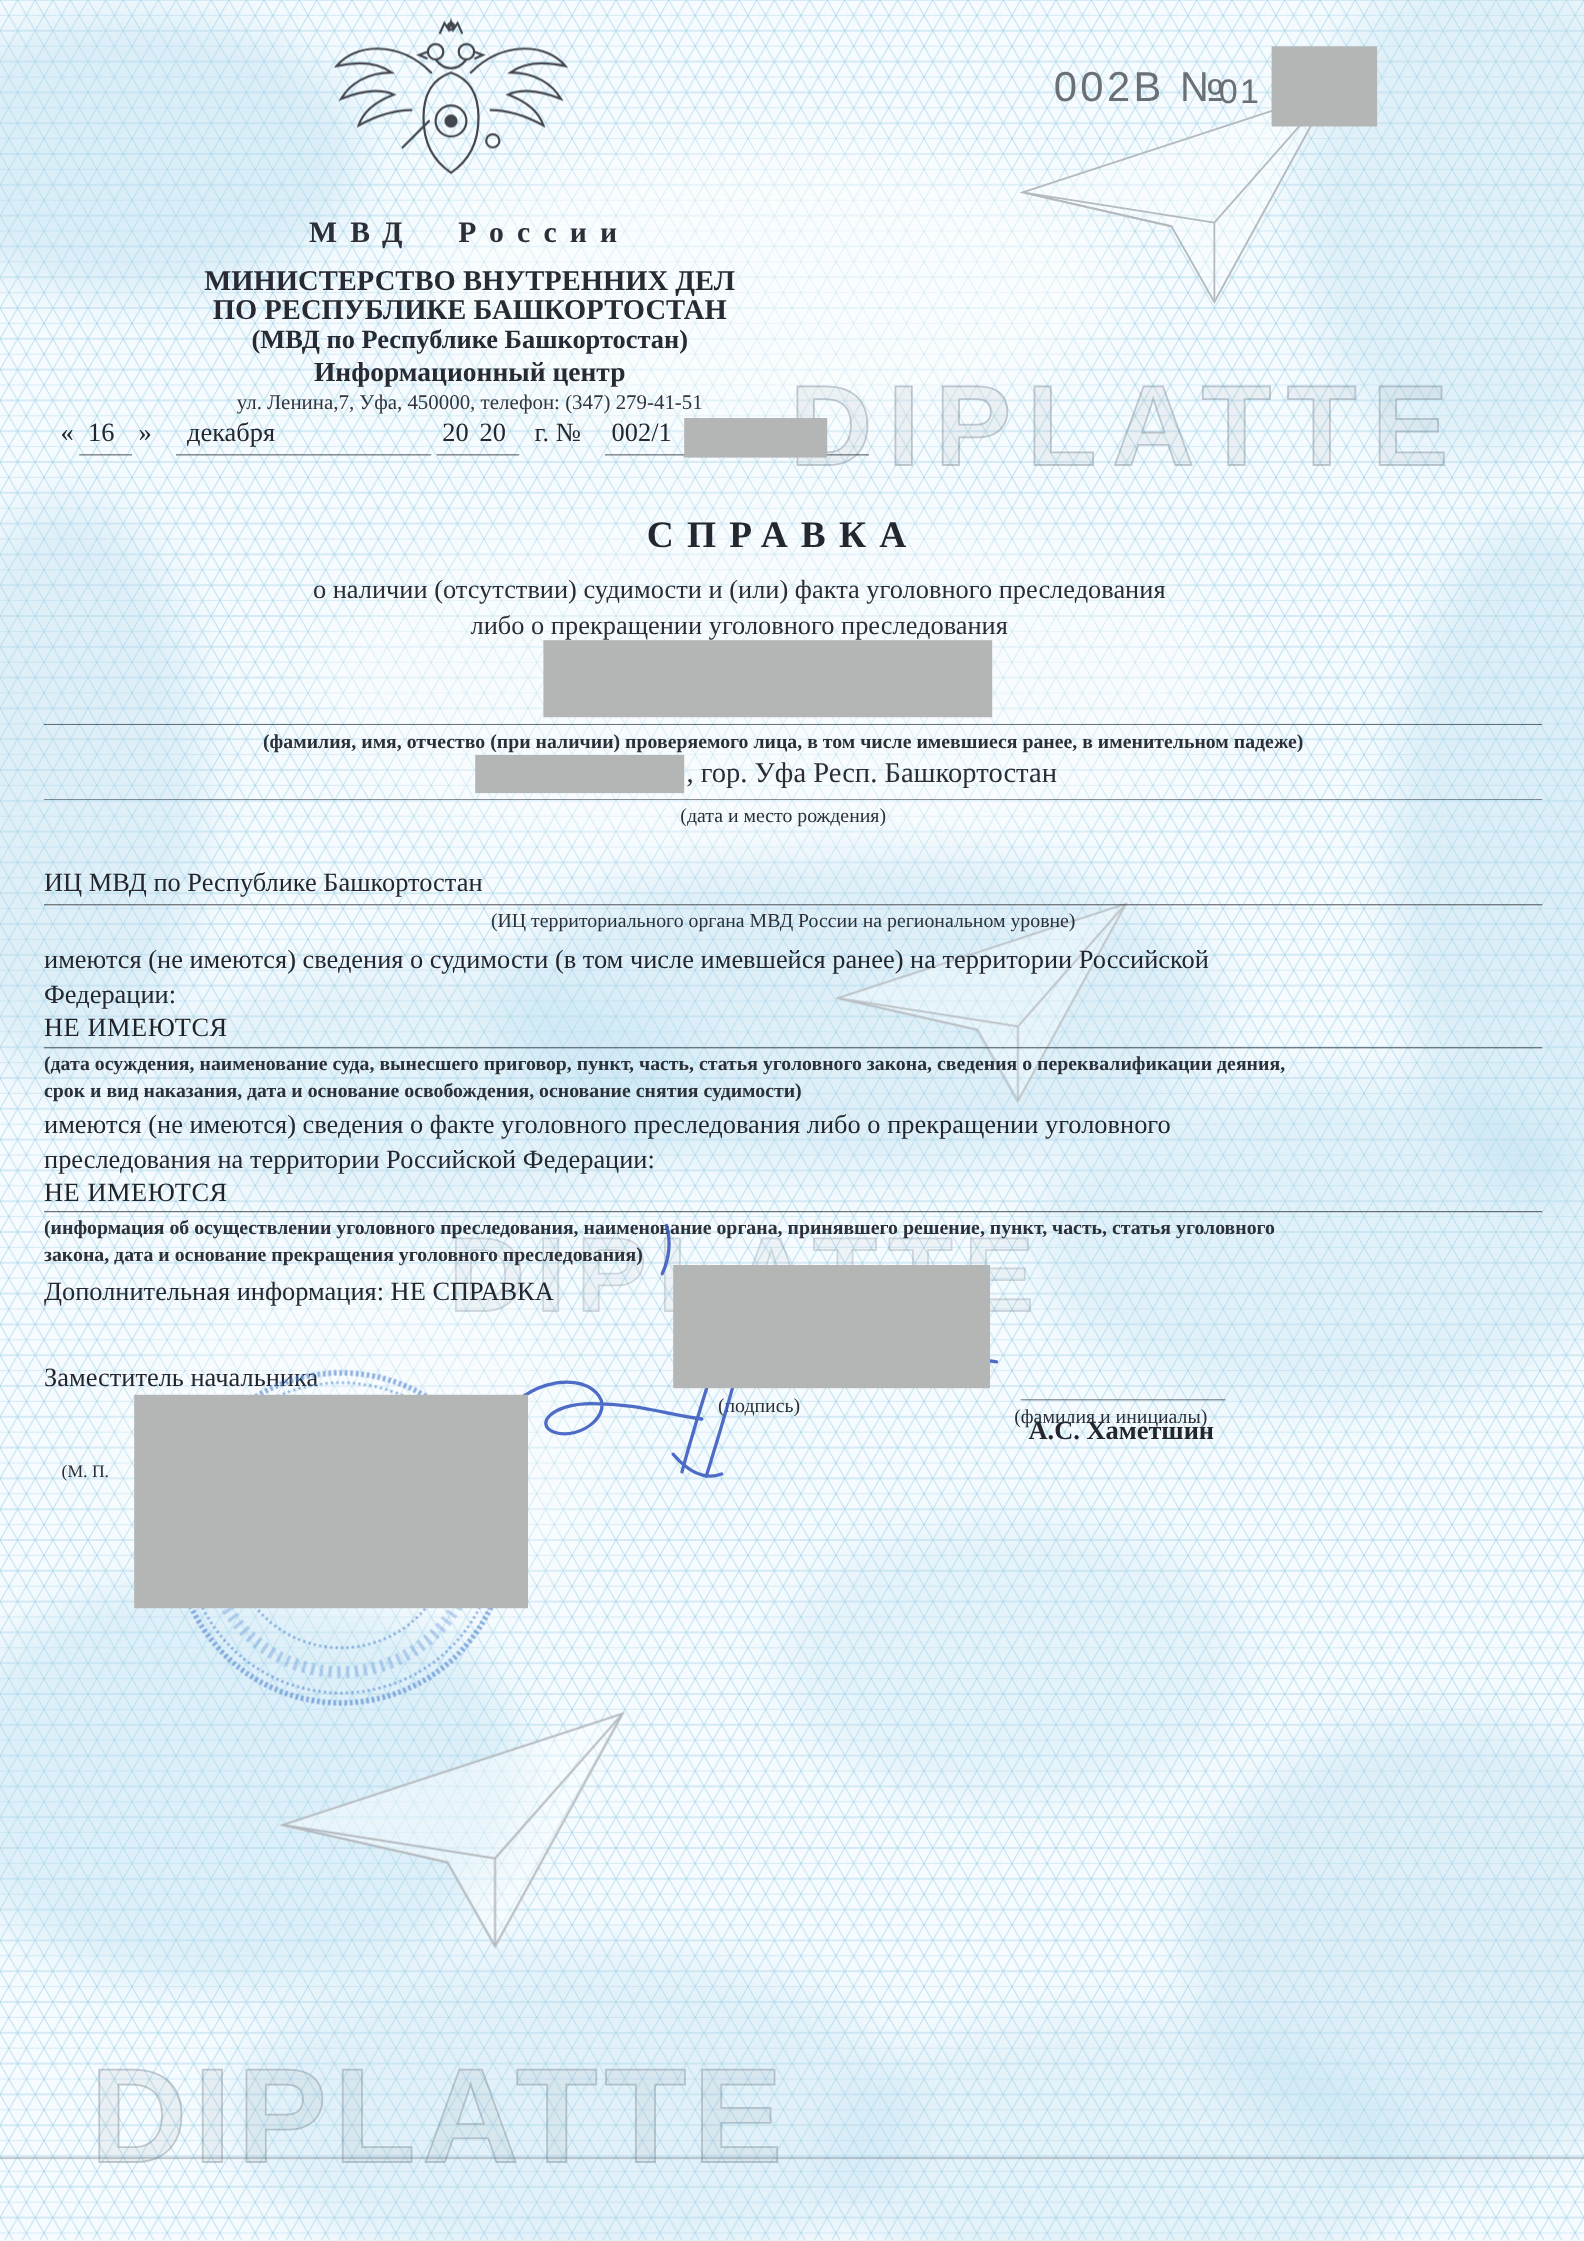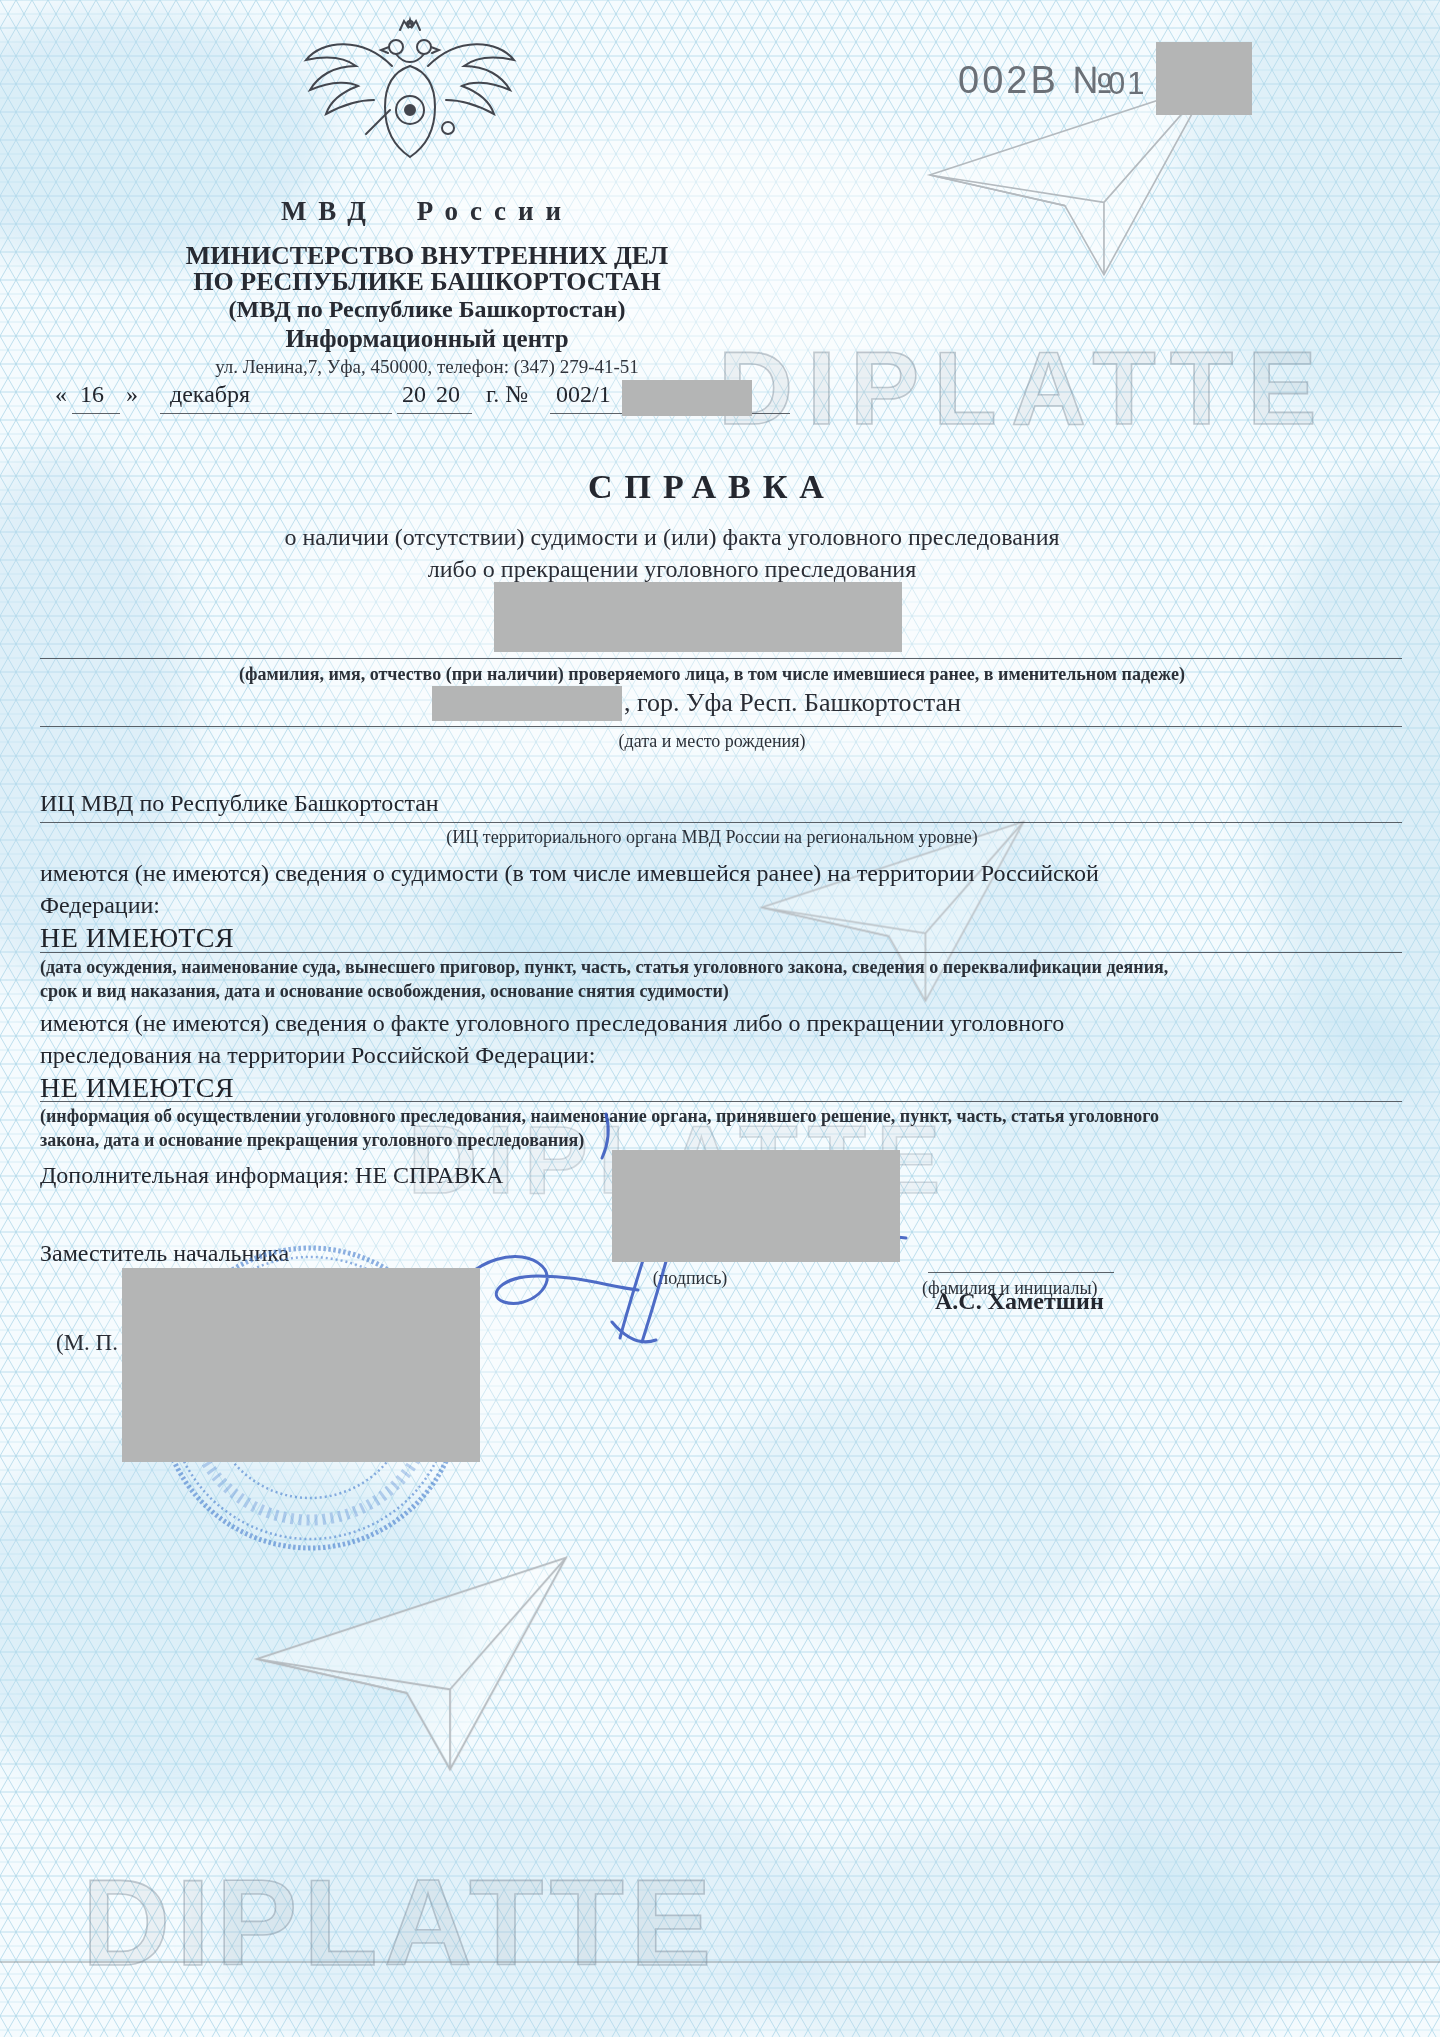--- a/index.html
+++ b/index.html
@@ -8,21 +8,21 @@
   .abs{position:absolute;}
   .bgsvg{position:absolute;left:0;top:0;z-index:0;}
   .wm{position:absolute;z-index:1;font-family:"Liberation Sans",sans-serif;font-weight:700;
       color:rgba(128,142,152,0.10);-webkit-text-stroke:1.6px rgba(118,134,148,0.42);
       white-space:nowrap;line-height:1;}
   .txt{position:absolute;z-index:2;white-space:nowrap;}
   .uline{position:absolute;z-index:2;height:0;border-top:1.6px solid #42464d;opacity:.85;}
   .cap{font-size:18px;color:#2b3038;}
   .capb{font-weight:700;}
   .body24{font-size:24px;color:#23262e;}
-  .result{font-size:28px;color:#1f2229;letter-spacing:.5px;}
+  .result{font-size:24px;color:#1f2229;letter-spacing:.5px;}
   .hdr{position:absolute;z-index:2;left:0;top:196px;width:854px;text-align:center;}
   .hdr .l1{font-size:27px;font-weight:700;letter-spacing:12px;word-spacing:20px;margin-bottom:16px;color:#2c2f37;}
   .hdr .l2{font-size:26px;font-weight:700;line-height:26px;color:#272a32;}
   .hdr .l3{font-size:24px;font-weight:700;line-height:28px;color:#272a32;}
   .hdr .l4{font-size:25px;font-weight:700;line-height:28px;margin-top:2px;color:#272a32;}
   .hdr .l5{font-size:19px;line-height:22px;margin-top:3px;color:#30343c;}
   .redact{position:absolute;z-index:4;background:#b4b5b5;}
   .serial{position:absolute;z-index:2;font-family:"Liberation Sans",sans-serif;color:#6b7077;}
   .stamp{position:absolute;z-index:3;filter:blur(.6px);}
   .sig{position:absolute;z-index:3;}
@@ -195,17 +195,17 @@
       <path d="M326,152 C360,140 420,130 476,138"></path>
     </g>
   </svg>
 
   <div class="txt body24" style="left:40px;top:1240px;">Заместитель начальника</div>
   <div class="txt cap" style="left:560px;top:1268px;width:260px;text-align:center;white-space:normal;">(подпись)</div>
   <div class="txt body24" style="left:935px;top:1288px;font-weight:bold;">А.С. Хаметшин</div>
   <div class="uline" style="left:928px;top:1272px;width:186px;"></div>
   <div class="txt cap" style="left:922px;top:1278px;">(фамилия и инициалы)</div>
 
-  <div class="txt" style="left:56px;top:1330px;font-size:23px;">(М. П.</div>
+  <div class="txt" style="left:56px;top:1330px;font-size:16px;">(М. П.</div>
   <div class="redact" style="left:612px;top:1150px;width:288px;height:112px;"></div>
   <div class="redact" style="left:122px;top:1268px;width:358px;height:194px;"></div>
 
 </div>
 
 </body></html>

